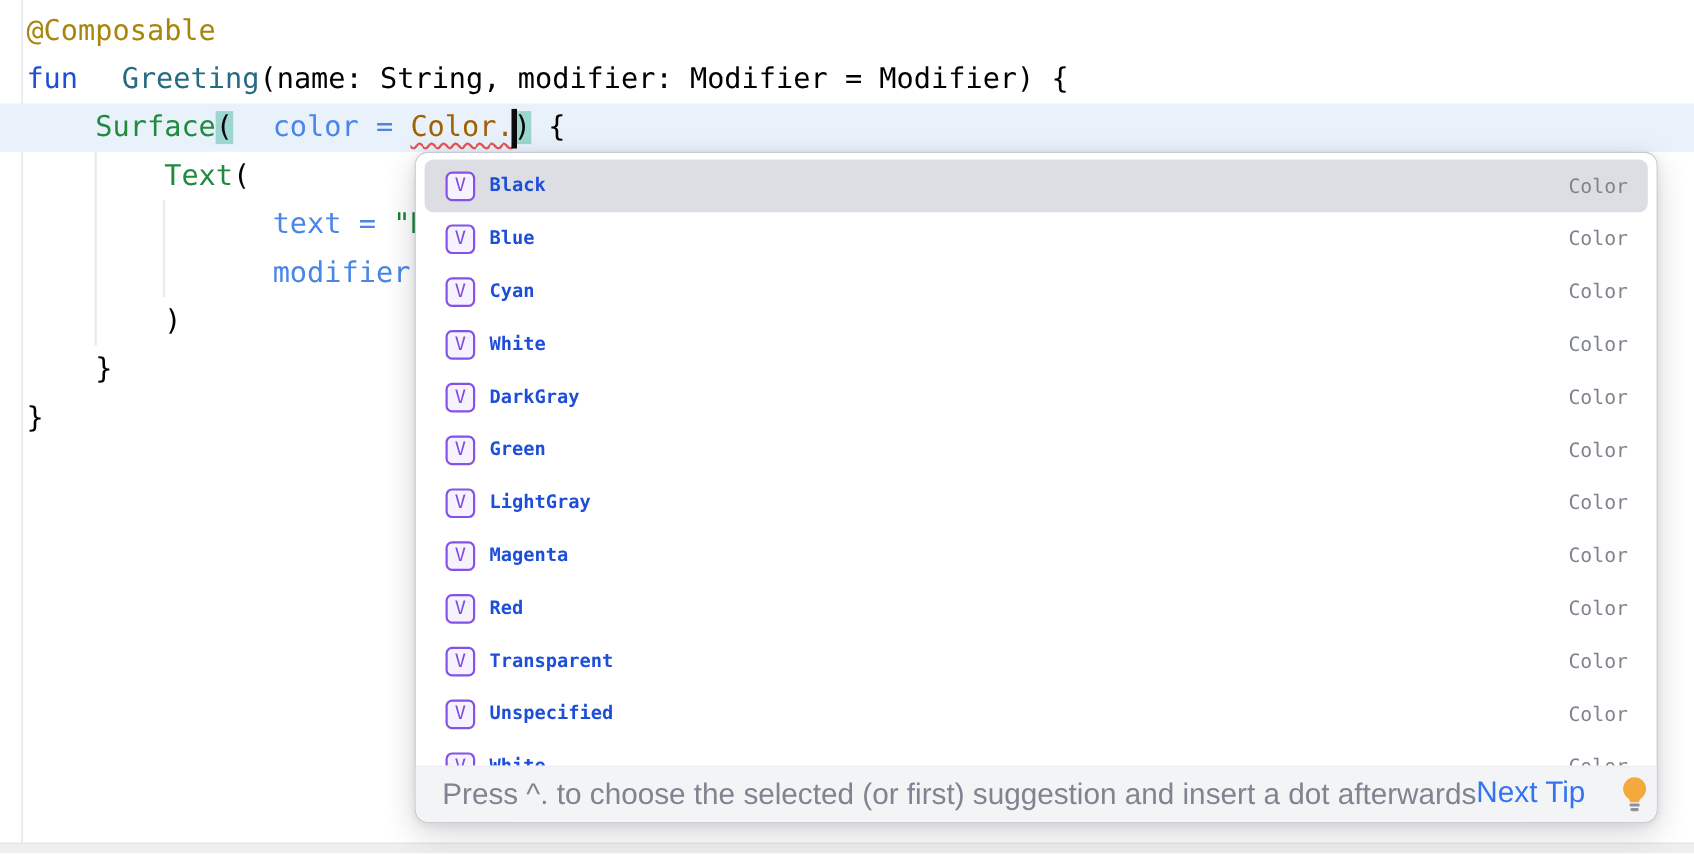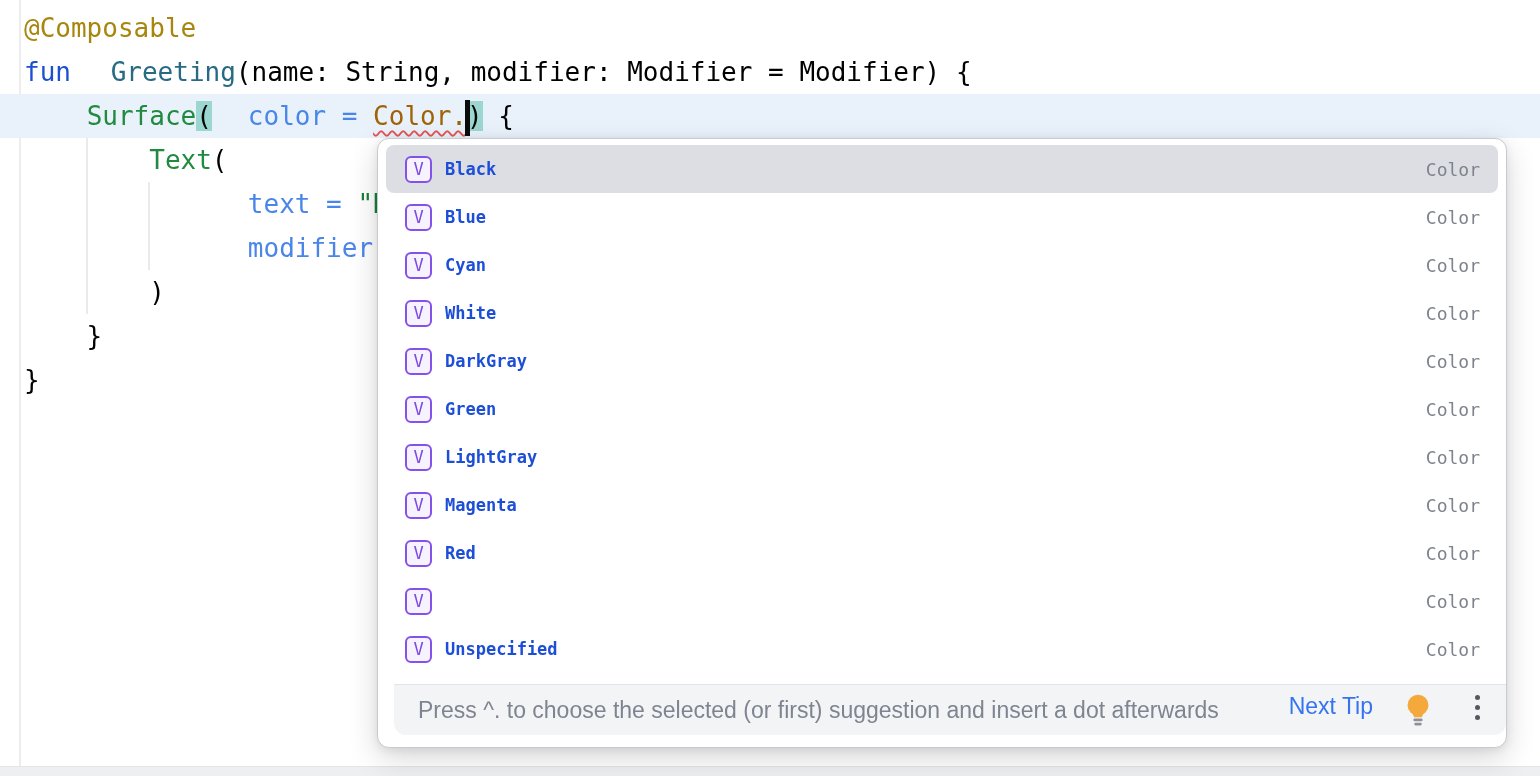--- a/index.html
+++ b/index.html
@@ -47,24 +47,24 @@
   .completion-item { height:48px; display:flex; align-items:center;
         border-radius:8px; padding:0 18px 0 19px; }
   .completion-item.selected { background:#DCDEE3; }
   .item-icon { flex:none; width:27px; height:27px; border:2px solid #8452E8;
         border-radius:6px; background:#F6F2FF; color:#7C4DE0; text-align:center;
         font:17px/23px "DejaVu Sans Mono", monospace; }
   .item-name { margin-left:13px; font-size:17px; font-weight:bold; color:#1d4ed8; }
   .item-type { margin-left:auto; font-size:18px; color:#7E838D; }
 
   
-  #popup-footer { position:absolute; left:0; right:0; bottom:12px; height:51px;
+  #popup-footer { position:absolute; left:0; right:0; bottom:0; height:51px;
         background:#F3F4F6; border-top:1px solid #E3E5E9; border-radius:0 0 12px 12px;
         display:flex; align-items:center; padding:0 24px;
-        font-family:"Liberation Sans", sans-serif; font-size:23px;margin-left:16px; }
+        font-family:"Liberation Sans", sans-serif; font-size:27px; }
   #footer-hint { color:#7F8491; white-space:nowrap; }
   #footer-right { margin-left:auto; display:flex; align-items:flex-start; gap:30px; }
   #next-tip { color:#3574F0; white-space:nowrap; cursor:pointer; }
   #kebab { display:flex; flex-direction:column; gap:5px; margin-left:10px; padding:2px;
            cursor:pointer; }
   #kebab i { width:5px; height:5px; border-radius:50%; background:#55585F; }
 </style>
 </head>
 <body>
 
@@ -128,20 +128,21 @@
           <span class="item-name">Magenta</span>
           <span class="item-type">Color</span>
         </div>
         <div class="completion-item">
           <span class="item-icon">V</span>
           <span class="item-name">Red</span>
           <span class="item-type">Color</span>
         </div>
         <div class="completion-item">
           <span class="item-icon">V</span>
+          <span class="item-name">Transparent</span>
           <span class="item-type">Color</span>
         </div>
         <div class="completion-item">
           <span class="item-icon">V</span>
           <span class="item-name">Unspecified</span>
           <span class="item-type">Color</span>
         </div>
         <div class="completion-item">
           <span class="item-icon">V</span>
           <span class="item-name">White</span>

